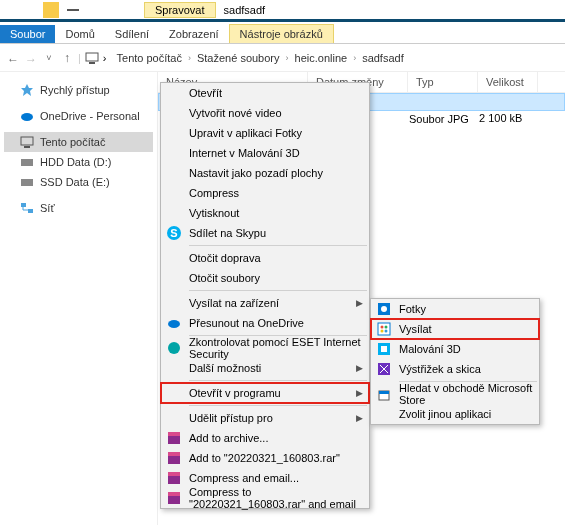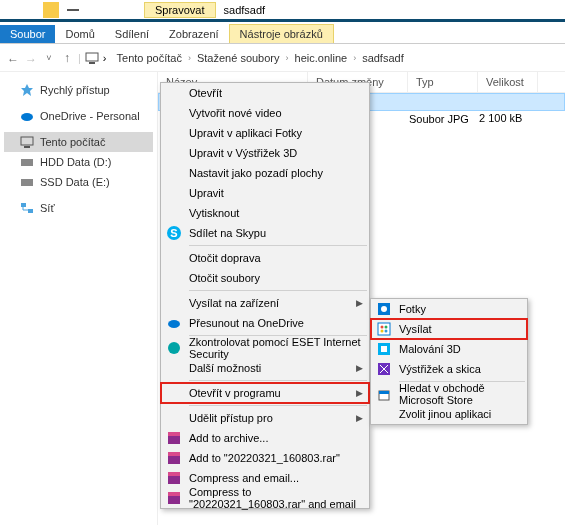--- a/index.html
+++ b/index.html
@@ -29,21 +29,21 @@
   .cols .date { flex: 0 0 100px; }
   .cols .type { flex: 0 0 70px; }
   .cols .size { flex: 0 0 60px; }
   .row { display: flex; align-items: center; background: #CCE8FF; border: 1px solid #99D1FF; height: 18px; }
   .row .name { flex: 0 0 150px; padding-left: 4px; text-decoration: underline; display: flex; align-items: center; gap: 4px; }
   .row .type { flex: 0 0 70px; margin-top: 34px; }
   .row .size { flex: 0 0 60px; margin-top: 32px; }
   .row .date { flex: 0 0 100px; }
   .ctx { position: absolute; background: #F2F2F2; border: 1px solid #B8B8B8; box-shadow: 2px 2px 5px rgba(0,0,0,.25); }
   .ctx1 { left: 160px; top: 82px; width: 210px; }
-  .ctx2 { left: 370px; top: 298px; width: 158px; }
+  .ctx2 { left: 370px; top: 298px; width: 170px; }
   .ctx .item { display: flex; align-items: center; padding: 3px 6px 3px 28px; position: relative; height: 20px; }
   .ctx .item .ico { position: absolute; left: 5px; width: 16px; height: 16px; }
   .ctx .item .arrow { margin-left: auto; font-size: 9px; color: #555; }
   .ctx .sep { height: 1px; background: #D0D0D0; margin: 2px 2px 2px 28px; }
   .ctx .hl { outline: 2px solid #E2231A; outline-offset: -1px; align-items: center; }
   .ctx .hl2 { outline: 2px solid #E2231A; outline-offset: -1px; }
   svg { display: block; }
 </style>
 </head>
 <body>
@@ -177,27 +177,27 @@
     <div class="item">
       <span>Otevřít</span>
     </div>
     <div class="item">
       <span>Vytvořit nové video</span>
     </div>
     <div class="item">
       <span>Upravit v aplikaci Fotky</span>
     </div>
     <div class="item">
-      <span>Upravit v Výstřižek 3D</span>
+      <span>Internet v Malování 3D</span>
     </div>
     <div class="item">
       <span>Nastavit jako pozadí plochy</span>
     </div>
     <div class="item">
-      <span>Upravit</span>
+      <span>Compress</span>
     </div>
     <div class="item">
       <span>Vytisknout</span>
     </div>
     <div class="item">
       <span class="ico">
         <svg width="16" height="16">
           <circle cx="8" cy="8" r="7" fill="#00AFF0"></circle>
           <text x="8" y="12" text-anchor="middle" fill="#fff" font-size="10" font-weight="bold">S</text>
         </svg>

